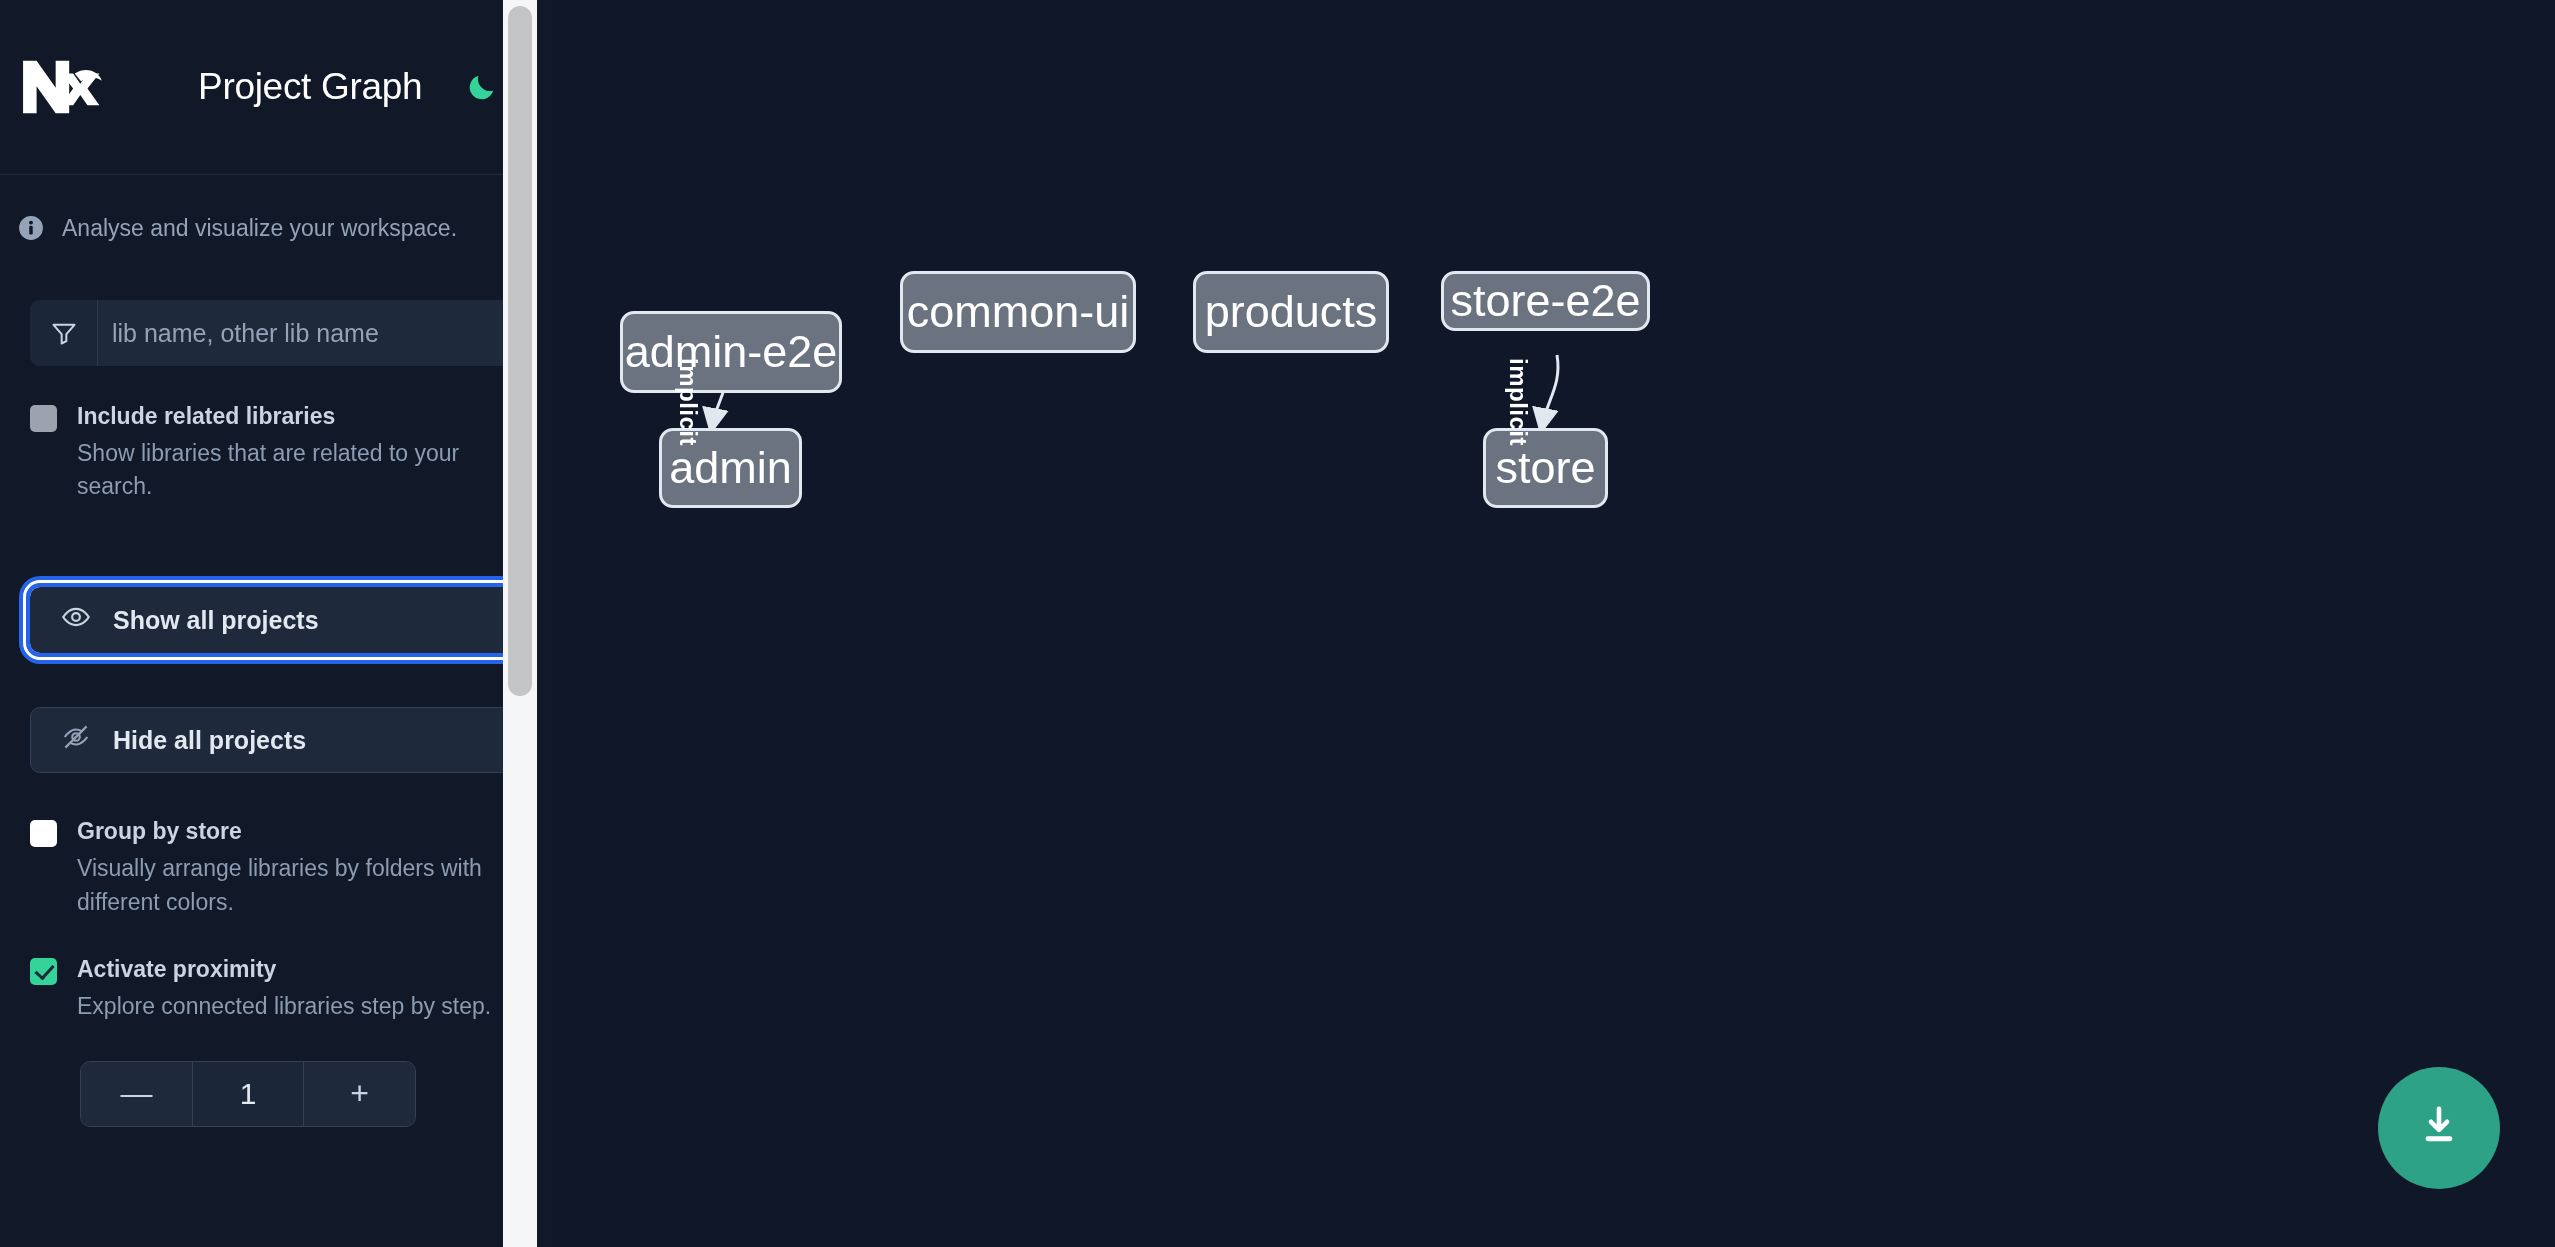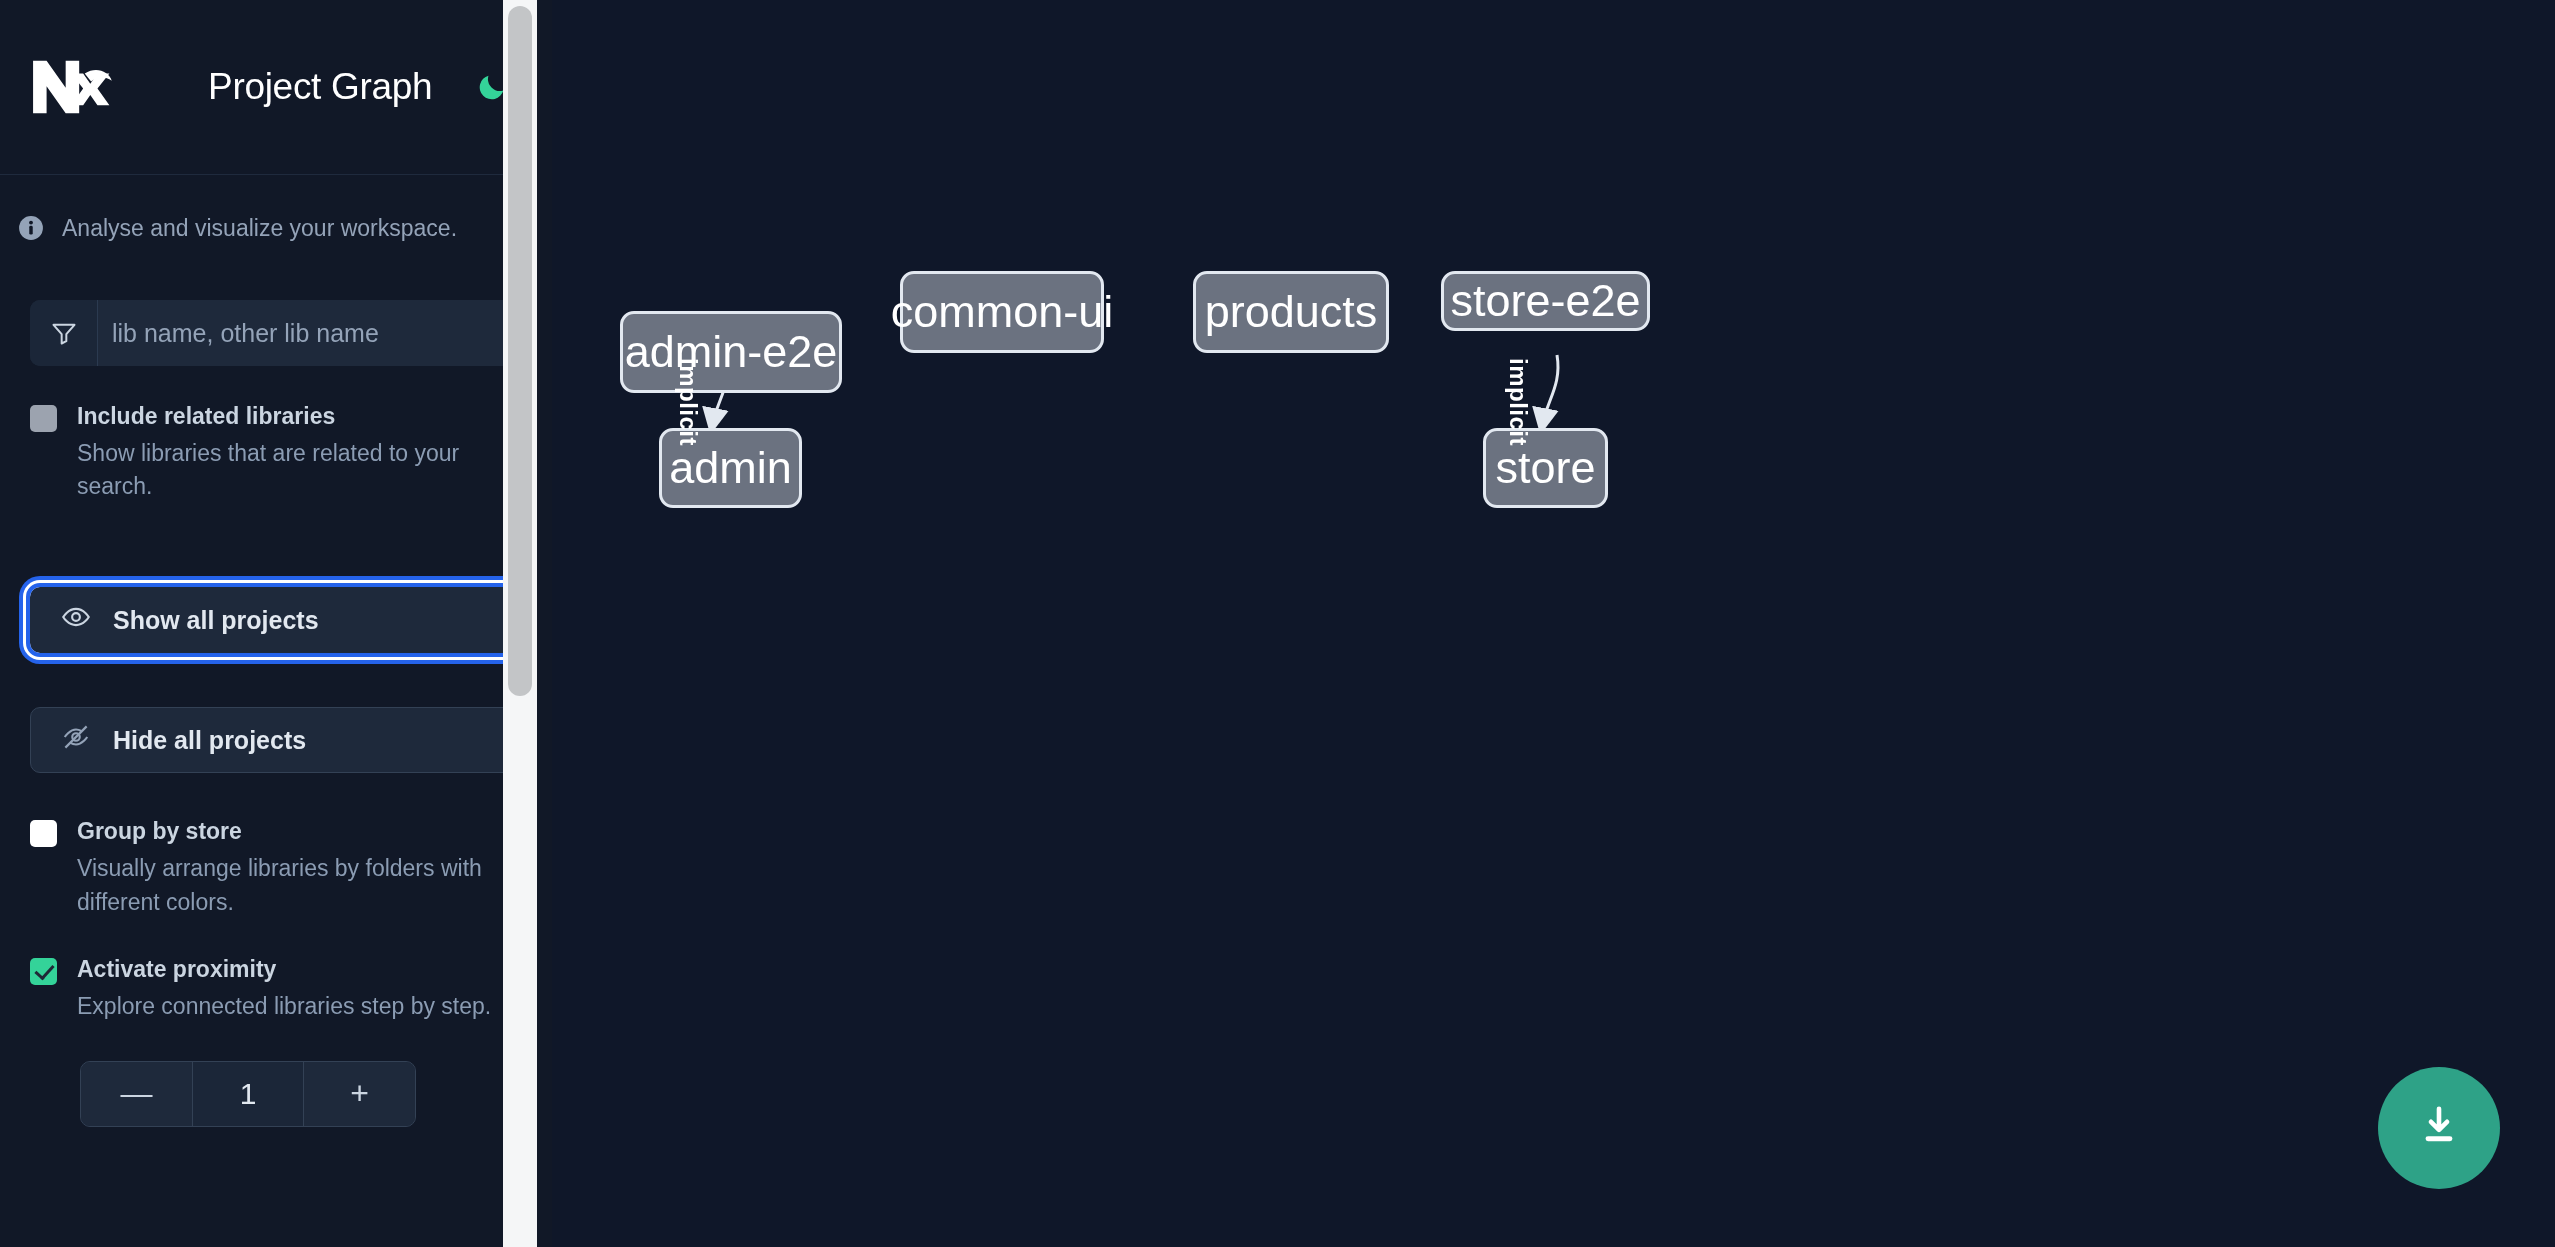--- a/index.html
+++ b/index.html
@@ -17,21 +17,21 @@
     width: 552px; height: 1247px;
     background: #111827;
     flex: 0 0 552px;
     overflow: hidden;
   }
   .sidebar-inner { width: 552px; }
 
   .brand-row {
     height: 175px;
     display: flex; align-items: center;
-    padding-left: 28px;
+    padding-left: 18px;
     border-bottom: 1px solid #1f2a3d;
   }
   .nx-logo { width: 96px; height: 62px; flex: 0 0 96px; }
   .brand-title {
     color: #ffffff;
     font-size: 37px;
     font-weight: 400;
     margin-left: 84px;
     letter-spacing: -0.3px;
     white-space: nowrap;
@@ -335,21 +335,21 @@
       <defs>
         <marker id="arrow" markerWidth="9" markerHeight="9" refX="6" refY="4.5" orient="auto">
           <path d="M0,0 L9,4.5 L0,9 z" fill="#e2e8f0"></path>
         </marker>
       </defs>
       <path d="M175,355 C180,385 165,400 160,426" fill="none" stroke="#e2e8f0" stroke-width="3" marker-end="url(#arrow)"></path>
       <path d="M1005,355 C1010,385 995,400 990,426" fill="none" stroke="#e2e8f0" stroke-width="3" marker-end="url(#arrow)"></path>
     </svg>
 
     <div class="node" style="left:68px;  top:271px; width:222px; height:82px;margin-top:40px;">admin-e2e</div>
-    <div class="node" style="left:348px; top:271px; width:204px; height:82px;">common-ui</div>
+    <div class="node" style="left:348px; top:271px; width:236px; height:82px;">common-ui</div>
     <div class="node" style="left:641px; top:271px; width:196px; height:82px;">products</div>
     <div class="node" style="left:889px; top:271px; width:209px; height:60px;">store-e2e</div>
     <div class="node" style="left:107px; top:428px; width:143px; height:80px;">admin</div>
     <div class="node" style="left:931px; top:428px; width:125px; height:80px;">store</div>
 
     <div class="edge-label" style="left:150px; top:358px;">implicit</div>
     <div class="edge-label" style="left:980px; top:358px;">implicit</div>
 
     <div class="dl-btn">
       <span>

